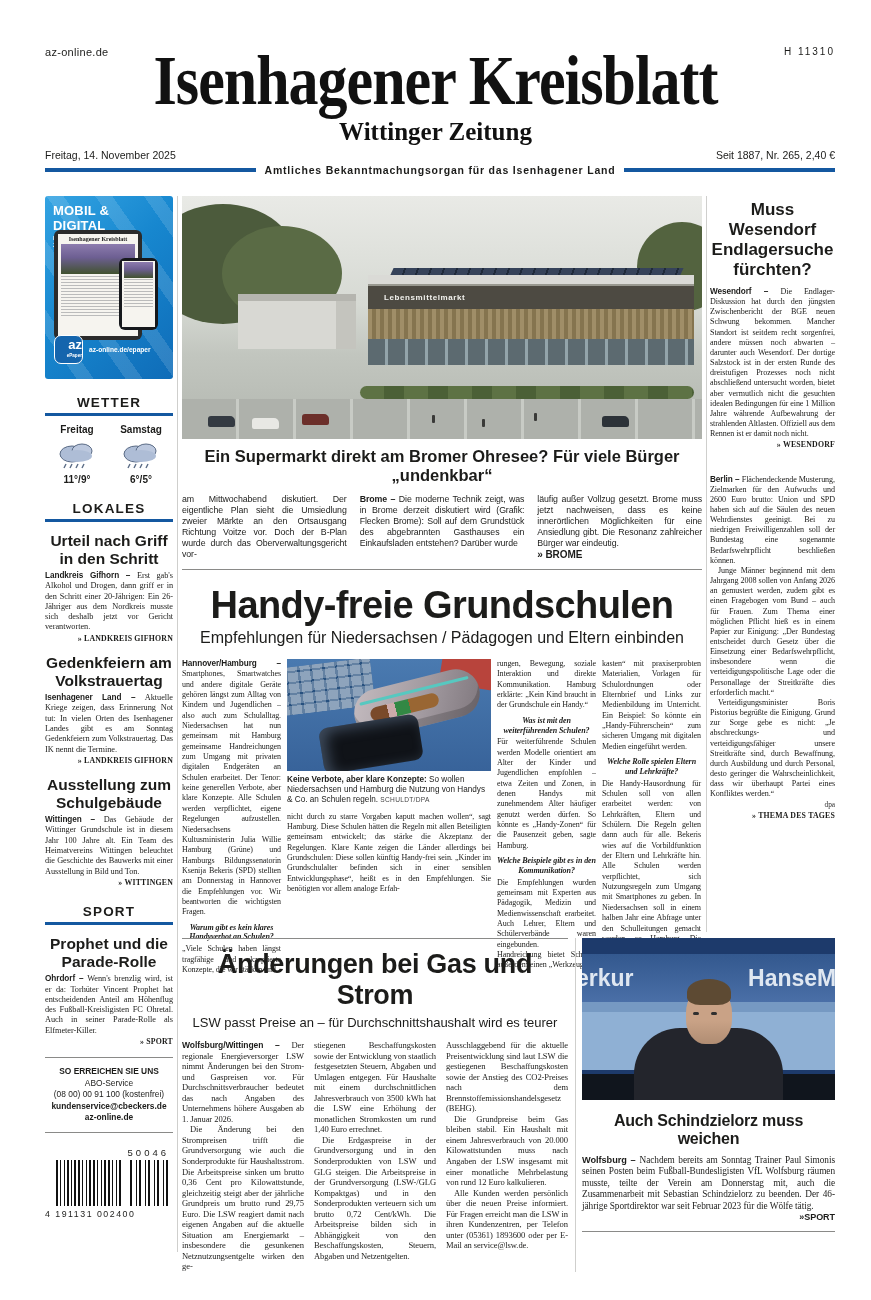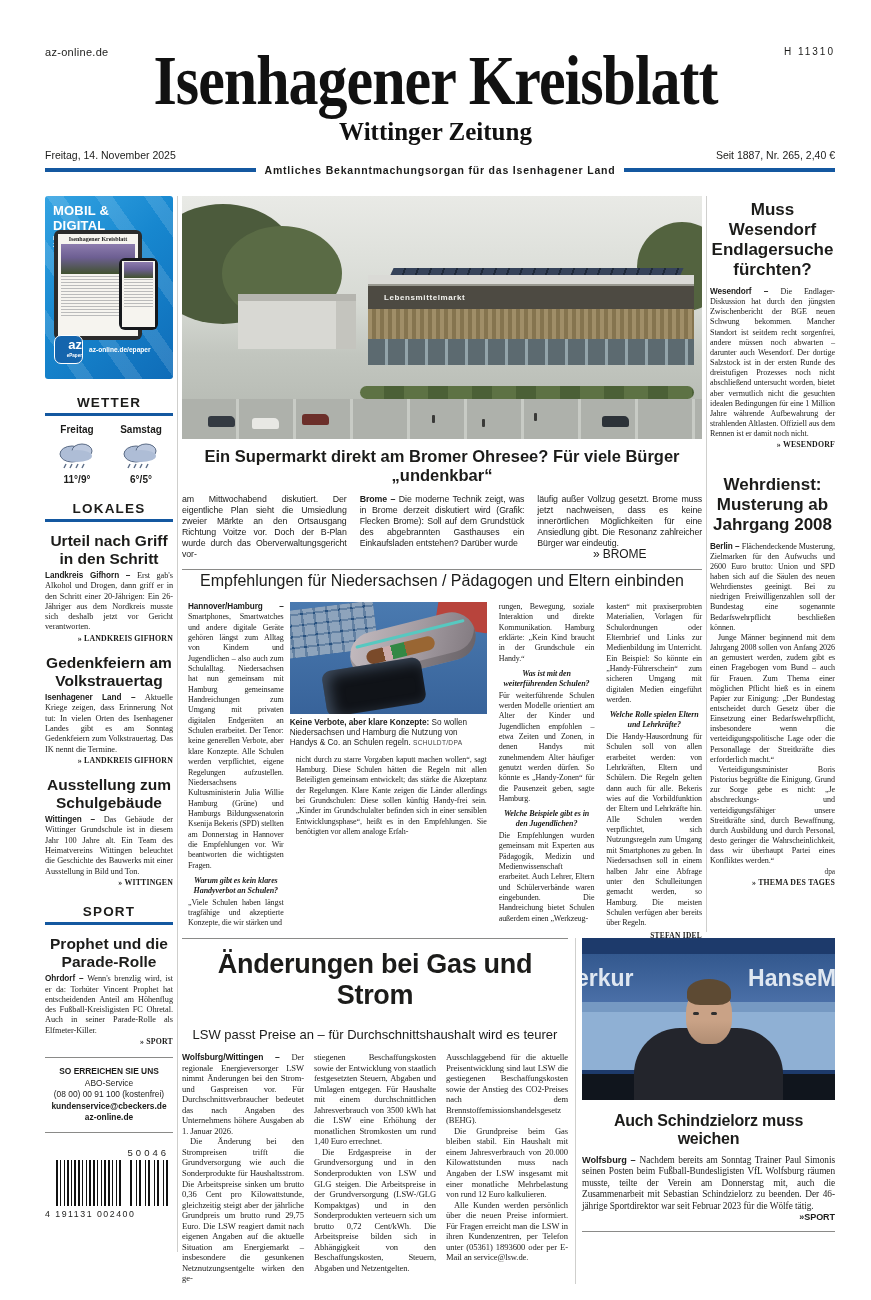--- a/index.html
+++ b/index.html
@@ -94,29 +94,29 @@
   .lot{position:absolute;left:0;right:0;bottom:0;height:40px;background:#aeb1ab;
         background-image:repeating-linear-gradient(90deg,transparent 0 54px,#c8cbc5 54px 57px);}
   .car{position:absolute;height:11px;width:27px;border-radius:3px 5px 2px 2px;}
   .person{position:absolute;width:3px;height:8px;background:#3a3a38;border-radius:1px;}
 
   .brome{margin-top:8px;border-bottom:1px solid #8a8a88;padding-bottom:9px;}
   .brome-hl{font-weight:700;font-size:16.5px;text-align:center;margin:4px 0 9px;}
   .brome-cols{display:flex;gap:13px;}
   .bcol{flex:1;font-size:8.8px;line-height:11px;text-align:justify;letter-spacing:-.1px;}
   .bcol .lead{font-size:8.8px;}
-  .kick-r{display:block;text-align:center;font-weight:400;font-size:12px;}
+  .kick-r{display:block;text-align:left;font-weight:700;font-size:10px;}
 
   .handy-hl{font-weight:700;font-size:38px;letter-spacing:-.6px;text-align:center;margin:14px 0 2px;}
   .handy-sub{font-size:16px;text-align:center;margin:2px 0 12px;}
   .handy-cols{display:flex;gap:6px;}
   .hcol{width:99px;}
   .hcenter{width:204px;}
   .htext{font-family:"Liberation Serif",serif;font-size:8px;line-height:10.35px;
-        text-align:justify;letter-spacing:-.08px;margin-left:6px;}
+        text-align:justify;letter-spacing:-.08px;}
   .q{font-weight:700;font-style:italic;font-size:8px;line-height:9.8px;text-align:center;margin:5px 0 2px;}
   .author{display:block;text-align:right;font-weight:700;font-size:7.4px;margin-top:2px;letter-spacing:.3px;}
 
   .hc-img{position:relative;height:112px;overflow:hidden;background:linear-gradient(#4a7ab0,#38639a);}
   .kb{position:absolute;left:-10px;top:4px;width:96px;height:48px;background:#27507e;border-radius:4px;
         transform:rotate(-7deg);
         background-image:repeating-linear-gradient(90deg,rgba(255,255,255,.28) 0 10px,transparent 10px 12.5px),
                          repeating-linear-gradient(0deg,rgba(255,255,255,.28) 0 9px,transparent 9px 11px);}
   .cloth{position:absolute;right:-8px;top:-6px;width:58px;height:34px;background:#b8443c;border-radius:8px;transform:rotate(9deg);}
   .pcase{position:absolute;right:10px;top:20px;width:128px;height:48px;border-radius:24px;
@@ -137,21 +137,21 @@
   .rtext{font-family:"Liberation Serif",serif;font-size:8.1px;line-height:10.15px;
         text-align:justify;letter-spacing:-.08px;}
   .ind{text-indent:8px;}
   .credit{display:block;text-align:right;font-size:7.4px;color:#333;}
   .mt26{margin-top:24px;}
 
   
   #bottom{position:absolute;left:182px;top:938px;width:653px;display:flex;gap:14px;}
   .gas{width:386px;border-top:1px solid #8a8a88;padding-top:4px;}
   .gas-hl{font-weight:700;font-size:27px;letter-spacing:-.3px;text-align:center;margin:6px 0 2px;}
-  .gas-sub{font-size:13px;text-align:center;margin:16px 0 10px;}
+  .gas-sub{font-size:13px;text-align:center;margin:4px 0 10px;}
   .gas-cols{display:flex;gap:10px;}
   .gcol{flex:1;font-family:"Liberation Serif",serif;font-size:8.55px;line-height:10.55px;
         text-align:justify;letter-spacing:-.08px;}
   .gcol .lead{font-size:8.5px;}
 
   .schind{width:253px;border-left:1px solid #cfcfcd;padding-left:0;margin-left:-7px;padding-left:6px;}
   .sch-photo{position:relative;height:162px;overflow:hidden;background:#1d3a6b;}
   .boards{position:absolute;left:0;right:0;top:16px;height:48px;background:linear-gradient(#33588e,#4a6fa7);
         display:flex;justify-content:space-between;align-items:center;overflow:hidden;}
   .board-txt{font-weight:700;font-size:23px;color:#dfe7f1;white-space:nowrap;}
@@ -338,20 +338,21 @@
           <span class="lead">Brome – </span><span>Die moderne Technik zeigt, was in Brome derzeit diskutiert wird (Grafik: Flecken Brome): Soll auf dem Grundstück des abgebrannten Gasthauses ein Einkaufsladen entstehen? Darüber wurde</span>
         </div>
         <div class="bcol">
           <span>läufig außer Vollzug gesetzt. Brome muss jetzt nachweisen, dass es keine innerörtlichen Möglichkeiten für eine Ansiedlung gibt. Die Resonanz zahlreicher Bürger war eindeutig.</span>
           <span class="kick-r">» BROME</span>
         </div>
       </div>
     </div>
 
     <div>
+      <div class="handy-hl">Handy-freie Grundschulen</div>
       <div class="handy-sub">Empfehlungen für Niedersachsen / Pädagogen und Eltern einbinden</div>
       <div class="handy-cols">
 
         <div class="hcol htext">
           <span class="lead">Hannover/Hamburg – </span><span>Smartphones, Smartwatches und andere digitale Geräte gehören längst zum Alltag von Kindern und Jugendlichen – also auch zum Schulalltag. Niedersachsen hat nun gemeinsam mit Hamburg gemeinsame Handreichungen zum Umgang mit privaten digitalen Endgeräten an Schulen erarbeitet. Der Tenor: keine generellen Verbote, aber klare Konzepte. Alle Schulen werden verpflichtet, eigene Regelungen aufzustellen. Niedersachsens Kultusministerin Julia Willie Hamburg (Grüne) und Hamburgs Bildungssenatorin Ksenija Bekeris (SPD) stellten am Donnerstag in Hannover die Empfehlungen vor. Wir beantworten die wichtigsten Fragen.</span>
           <div class="q">Warum gibt es kein klares Handyverbot an Schulen?</div>
           <span>„Viele Schulen haben längst tragfähige und akzeptierte Konzepte, die wir stärken und</span>
         </div>
 
         <div class="hcenter">
@@ -368,21 +369,21 @@
             <span class="cl">Keine Verbote, aber klare Konzepte:</span><span> So wollen Niedersachsen und Hamburg die Nutzung von Handys &amp; Co. an Schulen regeln.</span>
             <span class="cr">SCHULDT/DPA</span>
           </div>
           <div class="htext">nicht durch zu starre Vorgaben kaputt machen wollen“, sagt Hamburg. Diese Schulen hätten die Regeln mit allen Beteiligten gemeinsam entwickelt; das stärke die Akzeptanz der Regelungen. Klare Kante zeigen die Länder allerdings bei Grundschulen: Diese sollen künftig Handy-frei sein. „Kinder im Grundschulalter befinden sich in einer sensiblen Entwicklungsphase“, heißt es in den Empfehlungen. Sie benötigten vor allem analoge Erfah-</div>
         </div>
 
         <div class="hcol htext">
           <span>rungen, Bewegung, soziale Interaktion und direkte Kommunikation. Hamburg erklärte: „Kein Kind braucht in der Grundschule ein Handy.“</span>
           <div class="q">Was ist mit den weiterführenden Schulen?</div>
           <span>Für weiterführende Schulen werden Modelle orientiert am Alter der Kinder und Jugendlichen empfohlen – etwa Zeiten und Zonen, in denen Handys mit zunehmendem Alter häufiger genutzt werden dürfen. So könnte es „Handy-Zonen“ für die Pausenzeit geben, sagte Hamburg.</span>
-          <div class="q">Welche Beispiele gibt es in den Jugendlichen?</div>
+          <div class="q">Welche Beispiele gibt es in den Kommunikation?</div>
           <span>Die Empfehlungen wurden gemeinsam mit Experten aus Pädagogik, Medizin und Medienwissenschaft erarbeitet. Auch Lehrer, Eltern und Schülerverbände waren eingebunden. Die Handreichung bietet Schulen außerdem einen „Werkzeug-</span>
         </div>
 
         <div class="hcol htext">
           <span>kasten“ mit praxiserprobten Materialien, Vorlagen für Schulordnungen oder Elternbrief und Links zur Medienbildung im Unterricht. Ein Beispiel: So könnte ein „Handy-Führerschein“ zum sicheren Umgang mit digitalen Medien eingeführt werden.</span>
           <div class="q">Welche Rolle spielen Eltern und Lehrkräfte?</div>
           <span>Die Handy-Hausordnung für Schulen soll von allen erarbeitet werden: von Lehrkräften, Eltern und Schülern. Die Regeln gelten dann auch für alle. Bekeris wies auf die Vorbildfunktion der Eltern und Lehrkräfte hin. Alle Schulen werden verpflichtet, sich Nutzungsregeln zum Umgang mit Smartphones zu geben. In Niedersachsen soll in einem halben Jahr eine Abfrage unter den Schulleitungen gemacht werden, so Hamburg. Die meisten Schulen verfügen aber bereits über Regeln.</span>
           <span class="author">STEFAN IDEL</span>
         </div>
       </div>
@@ -392,21 +393,20 @@
   <div id="rightcol">
     <div class="r-art">
       <h3>Muss Wesendorf Endlagersuche fürchten?</h3>
       <div class="rtext">
         <span class="lead">Wesendorf – </span><span>Die Endlager-Diskussion hat durch den jüngsten Zwischenbericht der BGE neuen Schwung bekommen. Mancher Standort ist seitdem recht sorgenfrei, andere müssen noch abwarten – darunter auch Wesendorf. Der dortige Salzstock ist in der ersten Runde des dreistufigen Prozesses noch nicht abschließend untersucht worden, bietet aber vermutlich nicht die gesuchten idealen Bedingungen für eine 1 Million Jahre währende Aufbewahrung der strahlenden Altlasten. Offiziell aus dem Rennen ist er damit noch nicht.</span>
         <span class="kicker">» WESENDORF</span>
       </div>
     </div>
 
     <div class="r-art mt26">
-      <h3>Wehrdienst: Musterung ab Jahrgang 2008</h3>
       <div class="rtext">
         <span class="lead">Berlin – </span><span>Flächendeckende Musterung, Zielmarken für den Aufwuchs und 2600 Euro brutto: Union und SPD haben sich auf die Säulen des neuen Wehrdienstes geeinigt. Bei zu niedrigen Freiwilligenzahlen soll der Bundestag eine sogenannte Bedarfswehrpflicht beschließen können.</span>
         <div class="ind">Junge Männer beginnend mit dem Jahrgang 2008 sollen von Anfang 2026 an gemustert werden, zudem gibt es einen Fragebogen vom Bund – auch für Frauen. Zum Thema einer möglichen Pflicht hieß es in einem Papier zur Einigung: „Der Bundestag entscheidet durch Gesetz über die Einsetzung einer Bedarfswehrpflicht, insbesondere wenn die verteidigungspolitische Lage oder die Personallage der Streitkräfte dies erforderlich macht.“</div>
         <div class="ind">Verteidigungsminister Boris Pistorius begrüßte die Einigung. Grund zur Sorge gebe es nicht: „Je abschreckungs- und verteidigungsfähiger unsere Streitkräfte sind, durch Bewaffnung, durch Ausbildung und durch Personal, desto geringer die Wahrscheinlichkeit, dass wir überhaupt Partei eines Konfliktes werden.“</div>
         <span class="credit">dpa</span>
         <span class="kicker">» THEMA DES TAGES</span>
       </div>
     </div>
   </div>
 

